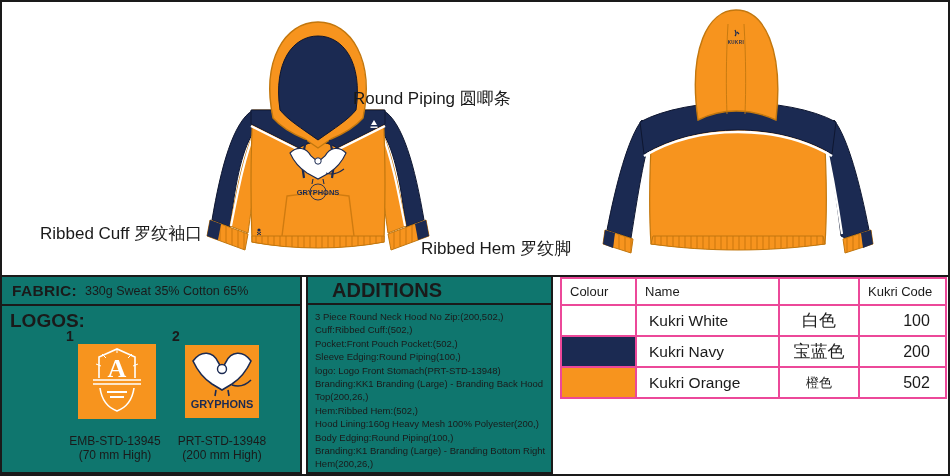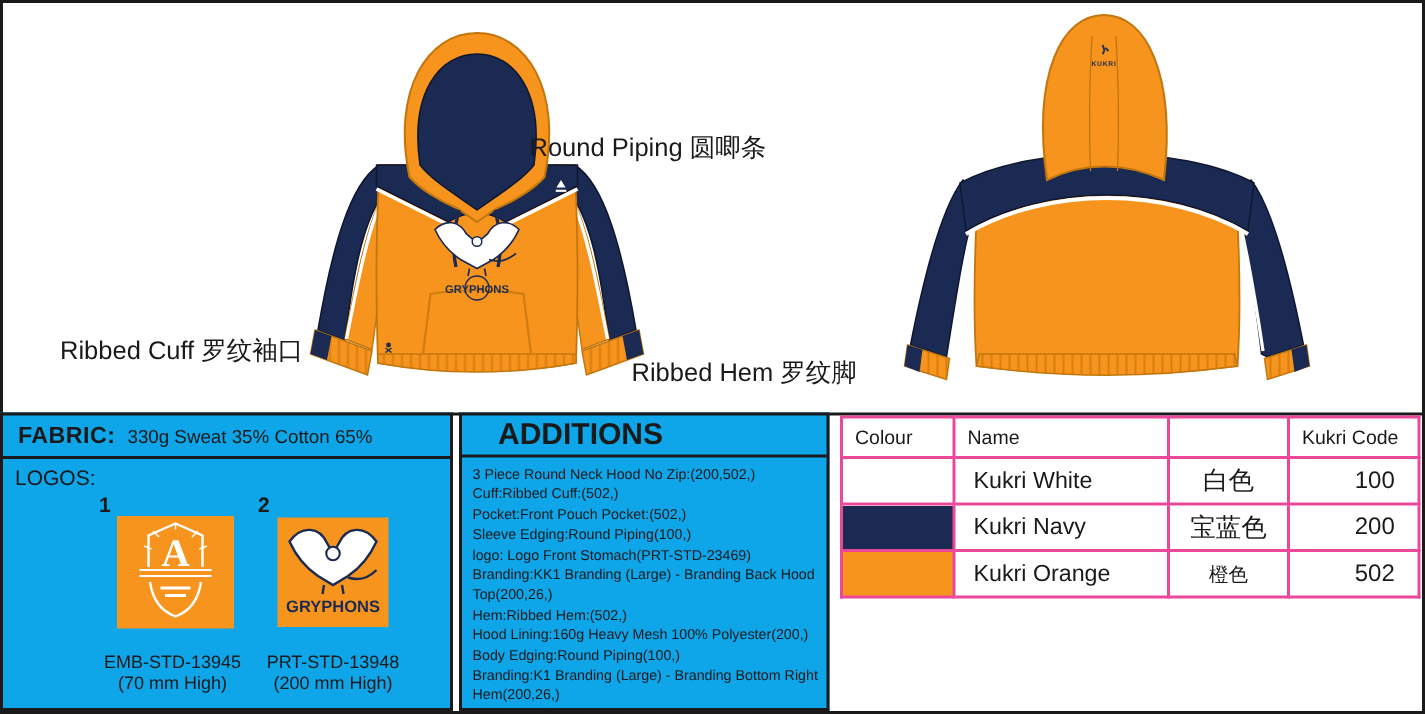--- a/index.html
+++ b/index.html
@@ -12,27 +12,27 @@
   .top-divider { position:absolute; left:0; top:275px; width:950px; height:2px; background:#1a1a1a; }
 
   .annotation { position:absolute; font-size:17px; font-weight:500; white-space:nowrap; }
   .ann-round-piping { left:353px; top:71px;margin-top:16px; }
   .ann-ribbed-cuff  { left:40px;  top:222px; }
   .ann-ribbed-hem   { left:421px; top:237px; }
 
   .hoodie-front { position:absolute; left:193px; top:12px; }
   .hoodie-back  { position:absolute; left:598px; top:4px; }
 
-  .box { position:absolute; border:2px solid #1a1a1a; background:#0ea5e9; }
+  .box { position:absolute; border:2px solid #1a1a1a; background:#0f766e; }
   .fabric-box    { left:0;   top:275px; width:302px; height:31px; display:flex; align-items:center; padding:0 10px; gap:8px; }
   .fabric-label  { font-size:15.5px; font-weight:bold; letter-spacing:.3px; }
   .fabric-value  { font-size:12.5px; }
 
   .logos-box   { left:0; top:304px; width:302px; height:170px; }
-  .logos-label { font-size:14px; font-weight:normal; margin:4px 0 0 8px; }
+  .logos-label { font-size:19px; font-weight:bold; margin:4px 0 0 8px; }
   .logo-number { position:absolute; font-size:14px; font-weight:bold; }
   .logo-num-1  { left:64px;  top:22px; }
   .logo-num-2  { left:170px; top:22px; }
   .logo-swatch { position:absolute; background:#F7941E; }
   .logo-swatch-1 { left:76px;  top:38px; width:78px; height:75px; }
   .logo-swatch-2 { left:183px; top:39px; width:74px; height:73px; }
   .logo-caption { position:absolute; width:120px; text-align:center; font-size:12px; line-height:14px; }
   .logo-caption-1 { left:53px;  top:128px; }
   .logo-caption-2 { left:160px; top:128px; }
 
@@ -210,21 +210,21 @@
   </div>
 
   <div class="box additions-box">
     <div class="additions-label">ADDITIONS</div>
     <div class="additions-divider"></div>
     <div class="additions-body">
       <div>3 Piece Round Neck Hood No Zip:(200,502,)</div>
       <div>Cuff:Ribbed Cuff:(502,)</div>
       <div>Pocket:Front Pouch Pocket:(502,)</div>
       <div>Sleeve Edging:Round Piping(100,)</div>
-      <div>logo: Logo Front Stomach(PRT-STD-23469)</div>
+      <div>logo: Logo Front Stomach(PRT-STD-13948)</div>
       <div>Branding:KK1 Branding (Large) - Branding Back Hood Top(200,26,)</div>
       <div>Hem:Ribbed Hem:(502,)</div>
       <div>Hood Lining:160g Heavy Mesh 100% Polyester(200,)</div>
       <div>Body Edging:Round Piping(100,)</div>
       <div>Branding:K1 Branding (Large) - Branding Bottom Right Hem(200,26,)</div>
       <div>logo: Logo Sleeve Upper Left(EMB-STD-13945)</div>
     </div>
   </div>
 
   <table class="color-table">

